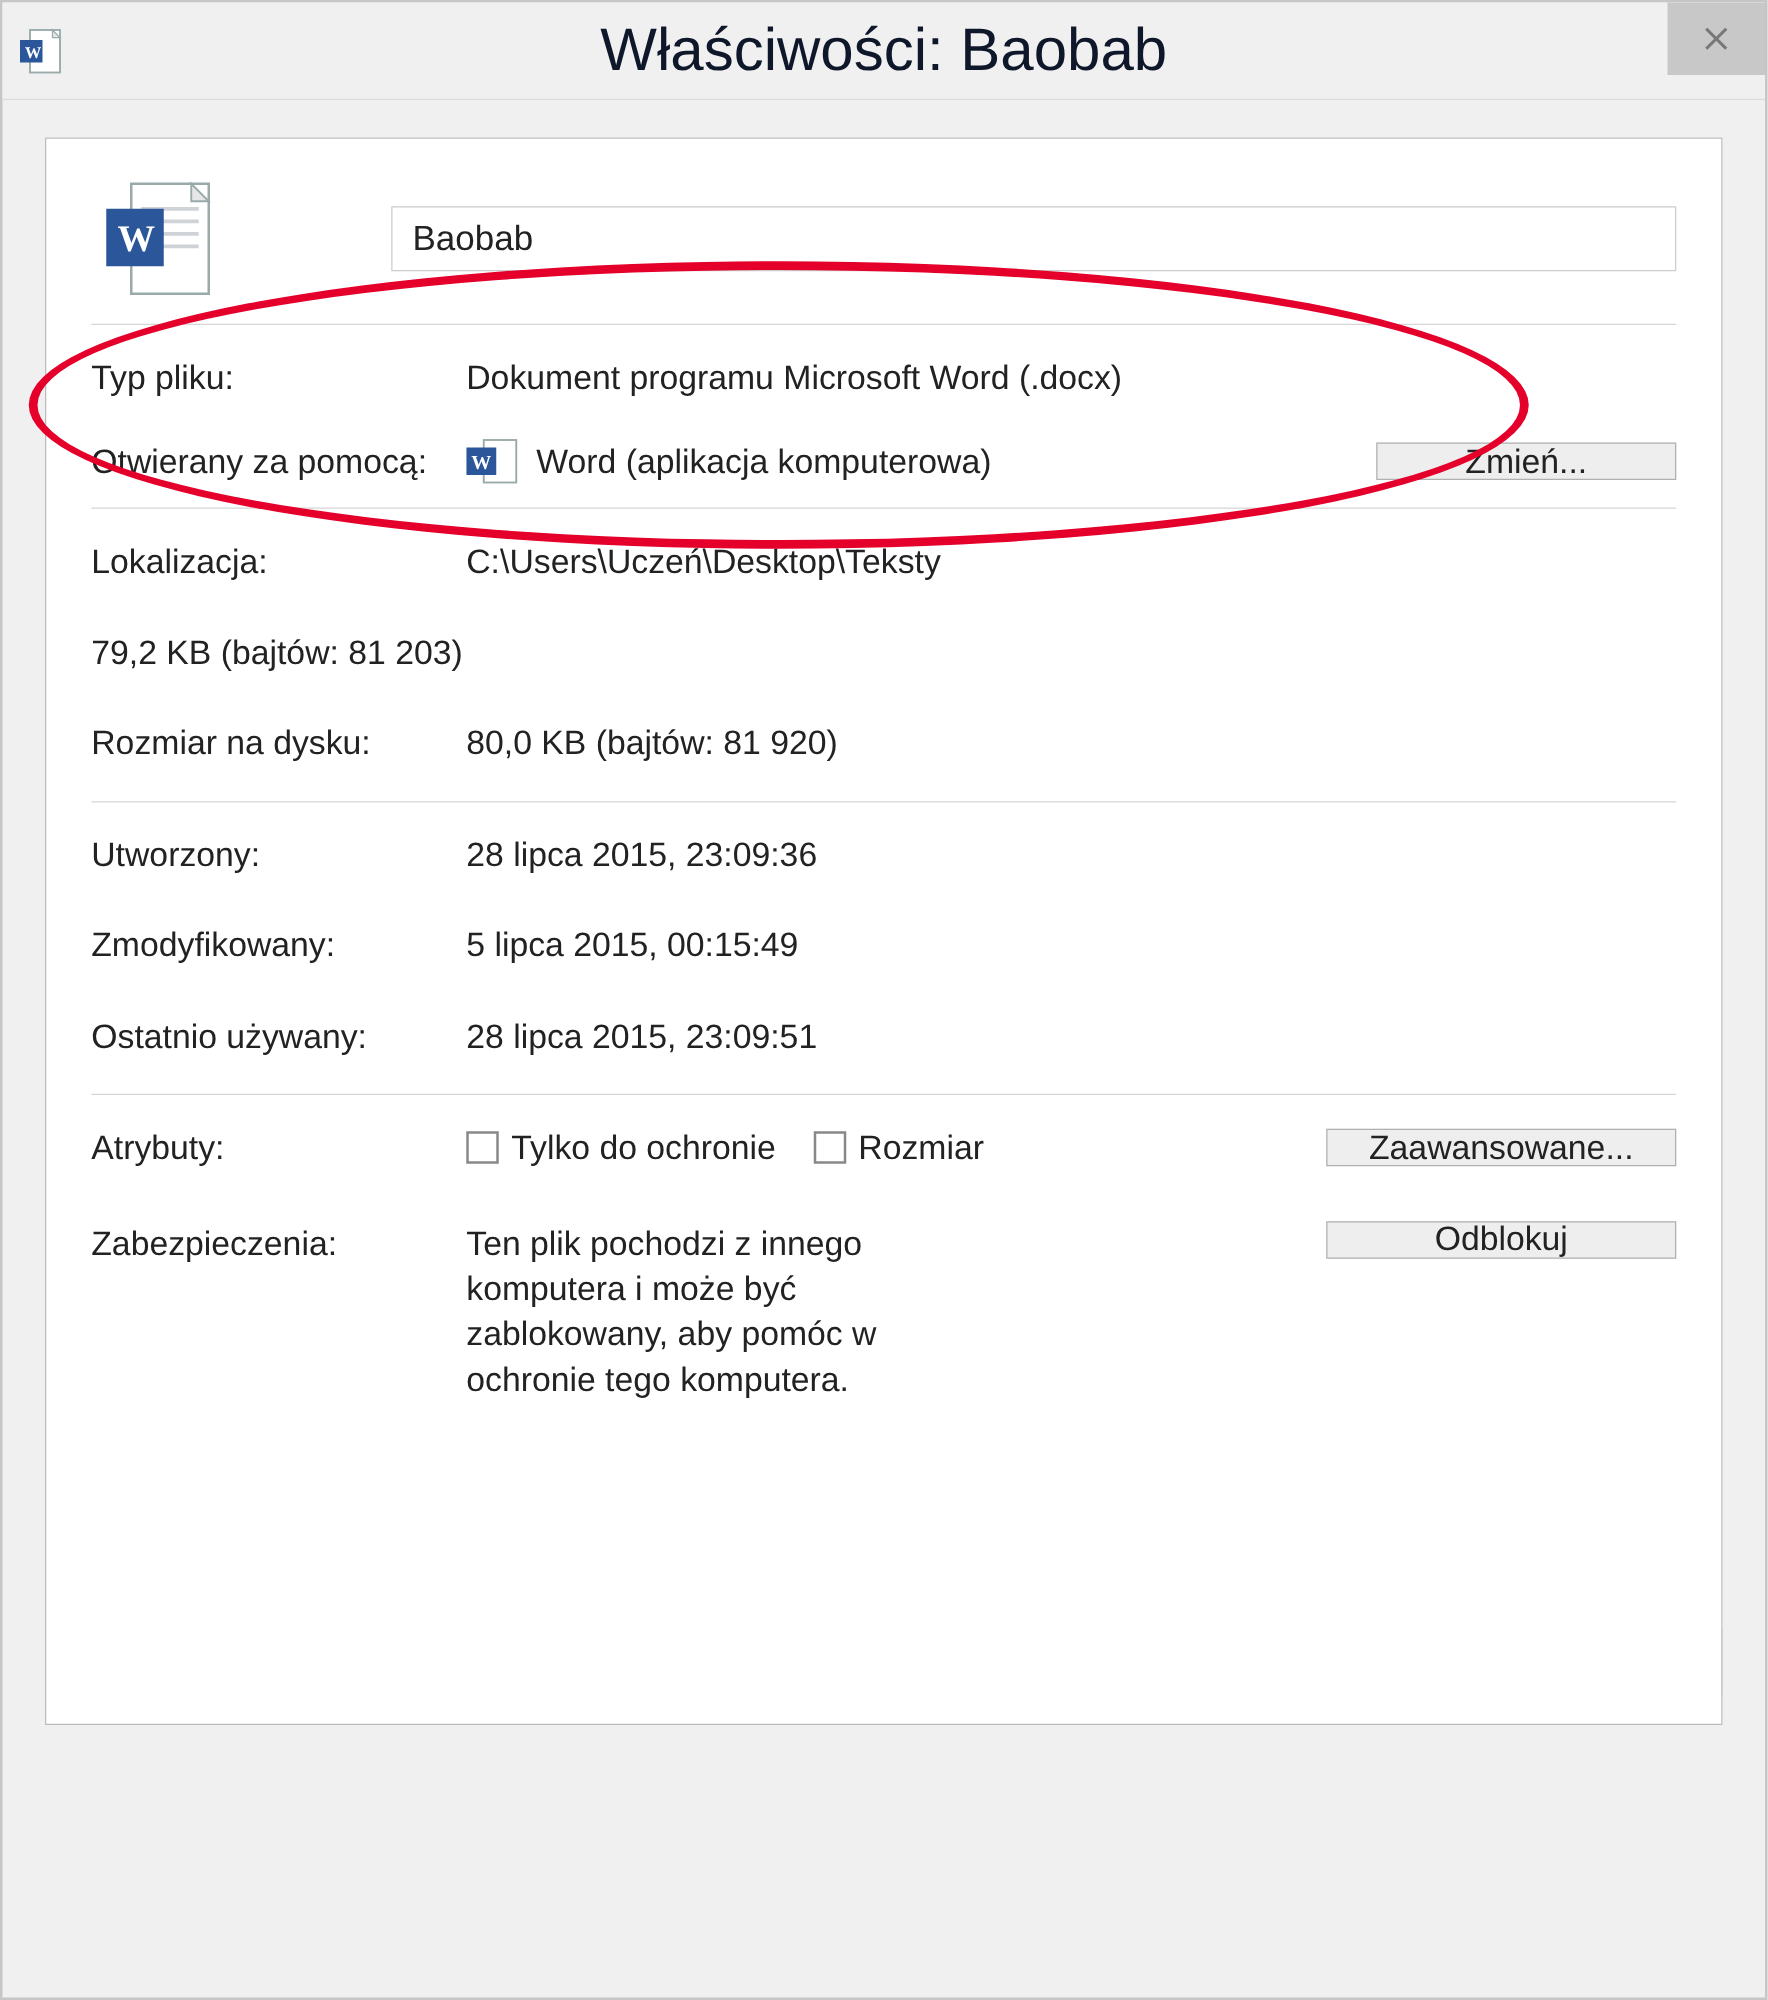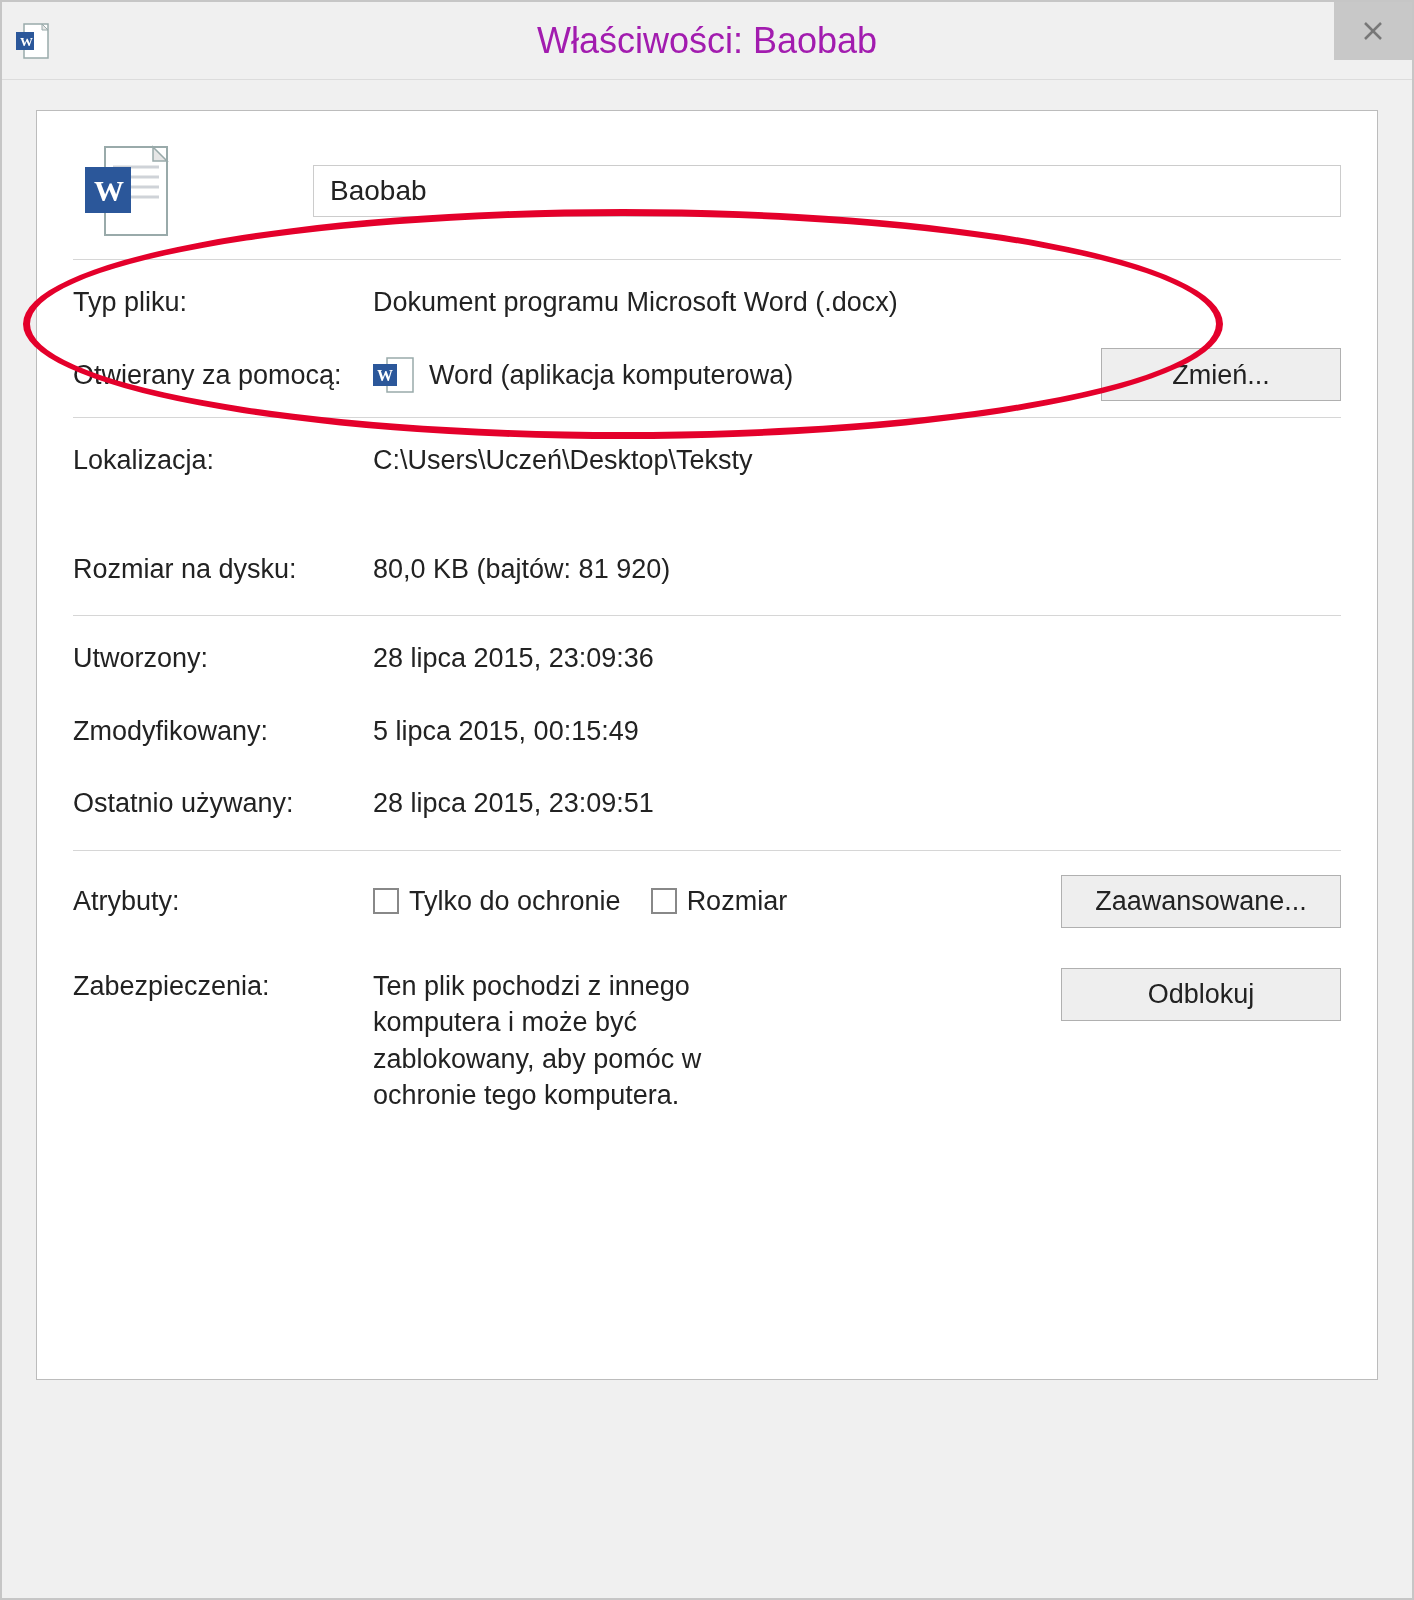--- a/index.html
+++ b/index.html
@@ -30,22 +30,22 @@
   }
   .titlebar .tb-icon {
     margin-left: 14px;
     width: 34px; height: 38px;
     position: relative;
   }
   .titlebar .tb-title {
     position: absolute;
     left: 50%;
     transform: translateX(-50%);
-    font-size: 36px;
-    color: #a21caf;
+    font-size: 48px;
+    color: #0f172a;
   }
   .close-btn {
     position: absolute;
     right: 0; top: 0;
     width: 78px; height: 58px;
     background: #c8c8c8;
     display: flex; align-items: center; justify-content: center;
     font-size: 30px; color: #555;
     cursor: pointer;
   }
@@ -150,21 +150,21 @@
 
   .btn {
     border: 1px solid #b0b0b0;
     background: #eeeeee;
     padding: 8px 0;
     font-size: 27px;
     text-align: center;
     cursor: pointer;
     color: #222;
     min-width: 230px;
-    height: 53px;
+    height: 30px;
     display: flex; align-items: center; justify-content: center;
   }
   .btn-right {
     margin-left: auto;
   }
   .btn:disabled, .btn.disabled {
     color: #a0a0a0;
     cursor: default;
   }
 
@@ -279,20 +279,21 @@
 
       <hr class="sep">
 
       <div class="row">
         <div class="label-col">Lokalizacja:</div>
         <div class="value-col">C:\Users\Uczeń\Desktop\Teksty</div>
       </div>
       <div style="height:26px"></div>
 
       <div class="row">
+        <div class="value-col">79,2 KB (bajtów: 81 203)</div>
       </div>
       <div style="height:26px"></div>
 
       <div class="row">
         <div class="label-col">Rozmiar na dysku:</div>
         <div class="value-col">80,0 KB (bajtów: 81 920)</div>
       </div>
 
       <hr class="sep" style="margin-top:28px;">
 

